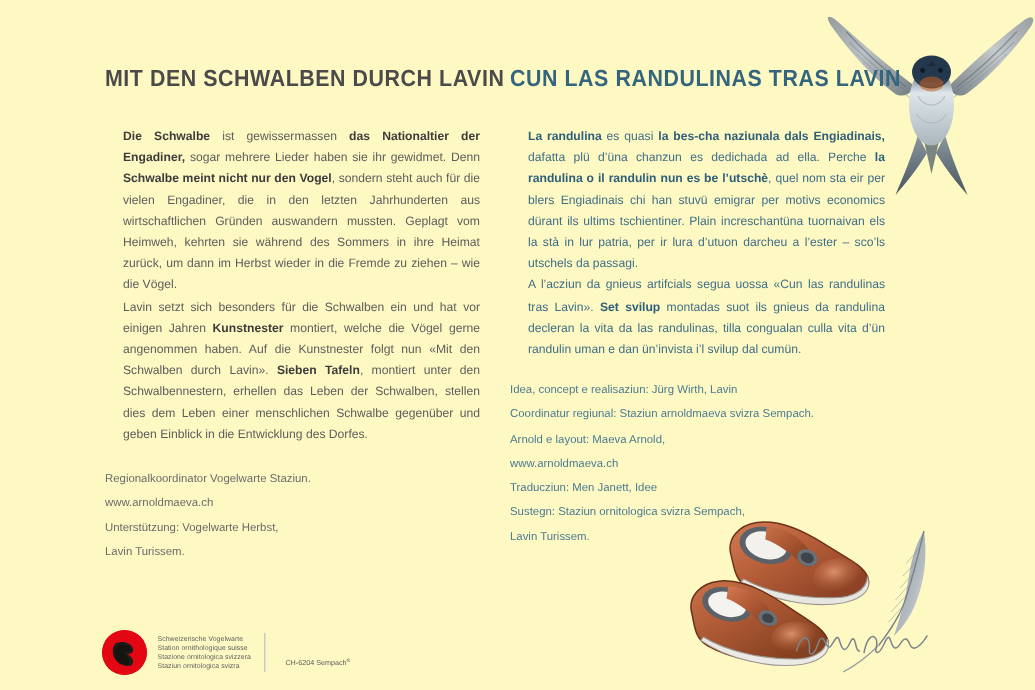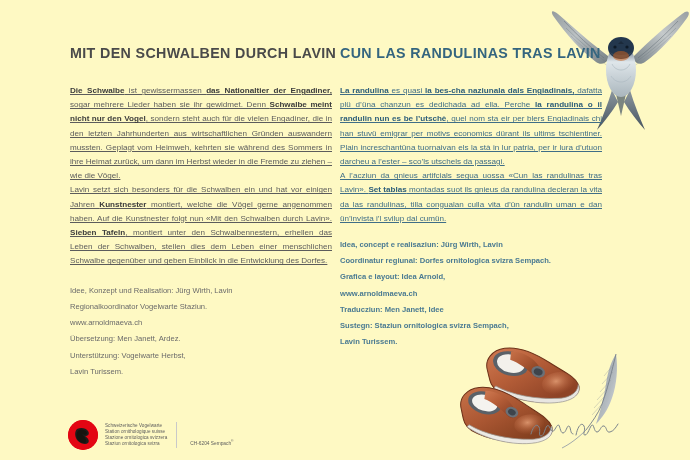--- a/index.html
+++ b/index.html
@@ -38,37 +38,36 @@
     transform-origin: left center;
     white-space: nowrap;
   }
   .heading-de { color: #4a4a4a; }
   .heading-rm { color: #34657f; }
 
   .body-txt {
     font-size: 8.1px;
     line-height: 14.2px;
     text-align: justify;
-    margin: 0;
-    text-decoration: underline;
+    margin: 12px;
   }
   .body-de { color: #5c5c5c; }
   .body-rm { color: #3f6e87; }
   .body-txt b { font-weight: bold; }
   .body-de b { color: #3c3c3c; }
   .body-rm b { color: #2e5f7a; }
   .body-txt p { margin: 0; }
 
   .credits {
     font-size: 7.6px;
     line-height: 16.2px;
     margin: 0;
   }
   .credits-de { color: #6a6a6a; }
-  .credits-rm { color: #4a7a92; font-weight: bold; }
+  .credits-rm { color: #4a7a92; }
   .credits div { white-space: nowrap; }
 
   
   .logo-block {
     position: absolute;
     left: 68px;
     top: 420px;
     display: flex;
     align-items: center;
     gap: 7px;
@@ -187,39 +186,37 @@
     </svg>
   </div>
 
   <div class="col col-left">
     <h1 class="heading heading-de">MIT DEN SCHWALBEN DURCH LAVIN</h1>
     <div class="body-txt body-de">
       <p><b>Die Schwalbe</b><span> ist gewissermassen </span><b>das Nationaltier der Engadiner,</b><span> sogar mehrere Lieder haben sie ihr gewidmet. Denn </span><b>Schwalbe meint nicht nur den Vogel</b><span>, sondern steht auch für die vielen Engadiner, die in den letzten Jahrhunderten aus wirtschaftlichen Gründen auswandern mussten. Geplagt vom Heimweh, kehrten sie während des Sommers in ihre Heimat zurück, um dann im Herbst wieder in die Fremde zu ziehen – wie die Vögel.</span></p>
       <p><span>Lavin setzt sich besonders für die Schwalben ein und hat vor einigen Jahren </span><b>Kunstnester</b><span> montiert, welche die Vögel gerne angenommen haben. Auf die Kunstnester folgt nun «Mit den Schwalben durch Lavin». </span><b>Sieben Tafeln</b><span>, montiert unter den Schwalbennestern, erhellen das Leben der Schwalben, stellen dies dem Leben einer menschlichen Schwalbe gegenüber und geben Einblick in die Entwicklung des Dorfes.</span></p>
     </div>
     <div class="credits credits-de" style="margin-top:14px">
-        <div>Idee, Konzept und Realisation: Jürg Wirth, Lavin</div>
         <div>Regionalkoordinator Vogelwarte Staziun.</div>
         <div>www.arnoldmaeva.ch</div>
-        <div>Übersetzung: Men Janett, Ardez.</div>
         <div>Unterstützung: Vogelwarte Herbst,</div>
         <div>Lavin Turissem.</div>
       </div>
   </div>
 
   <div class="col col-right">
     <h1 class="heading heading-rm">CUN LAS RANDULINAS TRAS LAVIN</h1>
     <div class="body-txt body-rm">
       <p><b>La randulina</b><span> es quasi </span><b>la bes-cha naziunala dals Engiadinais,</b><span> dafatta plü d’üna chanzun es dedichada ad ella. Perche </span><b>la randulina o il randulin nun es be l’utschè</b><span>, quel nom sta eir per blers Engiadinais chi han stuvü emigrar per motivs economics dürant ils ultims tschientiner. Plain increschantüna tuornaivan els la stà in lur patria, per ir lura d’utuon darcheu a l’ester – sco’ls utschels da passagi.</span></p>
-      <p><span>A l’acziun da gnieus artifcials segua uossa «Cun las randulinas tras Lavin». </span><b>Set tablas</b><span> montadas suot ils gnieus da randulina decleran la vita da las randulinas, tilla congualan culla vita d’ün randulin uman e dan ün’invista i’l svilup dal cumün.</span></p>
+      <p><span>A l’acziun da gnieus artifcials segua uossa «Cun las randulinas tras Lavin». </span><b>Set svilup</b><span> montadas suot ils gnieus da randulina decleran la vita da las randulinas, tilla congualan culla vita d’ün randulin uman e dan ün’invista i’l svilup dal cumün.</span></p>
     </div>
     <div class="credits credits-rm" style="margin-top:11px">
         <div>Idea, concept e realisaziun: Jürg Wirth, Lavin</div>
-        <div>Coordinatur regiunal: Dorfes ornitologica svizra Sempach.</div>
-        <div>Grafica e layout: Idea Arnold,</div>
+        <div>Coordinatur regiunal: Staziun arnoldmaeva svizra Sempach.</div>
+        <div>Arnold e layout: Maeva Arnold,</div>
         <div>www.arnoldmaeva.ch</div>
         <div>Traducziun: Men Janett, Idee</div>
         <div>Sustegn: Staziun ornitologica svizra Sempach,</div>
         <div>Lavin Turissem.</div>
       </div>
   </div>
 
   <div class="shoes-art">
     <svg viewBox="0 0 180 116" width="180" height="116">
       <defs>

